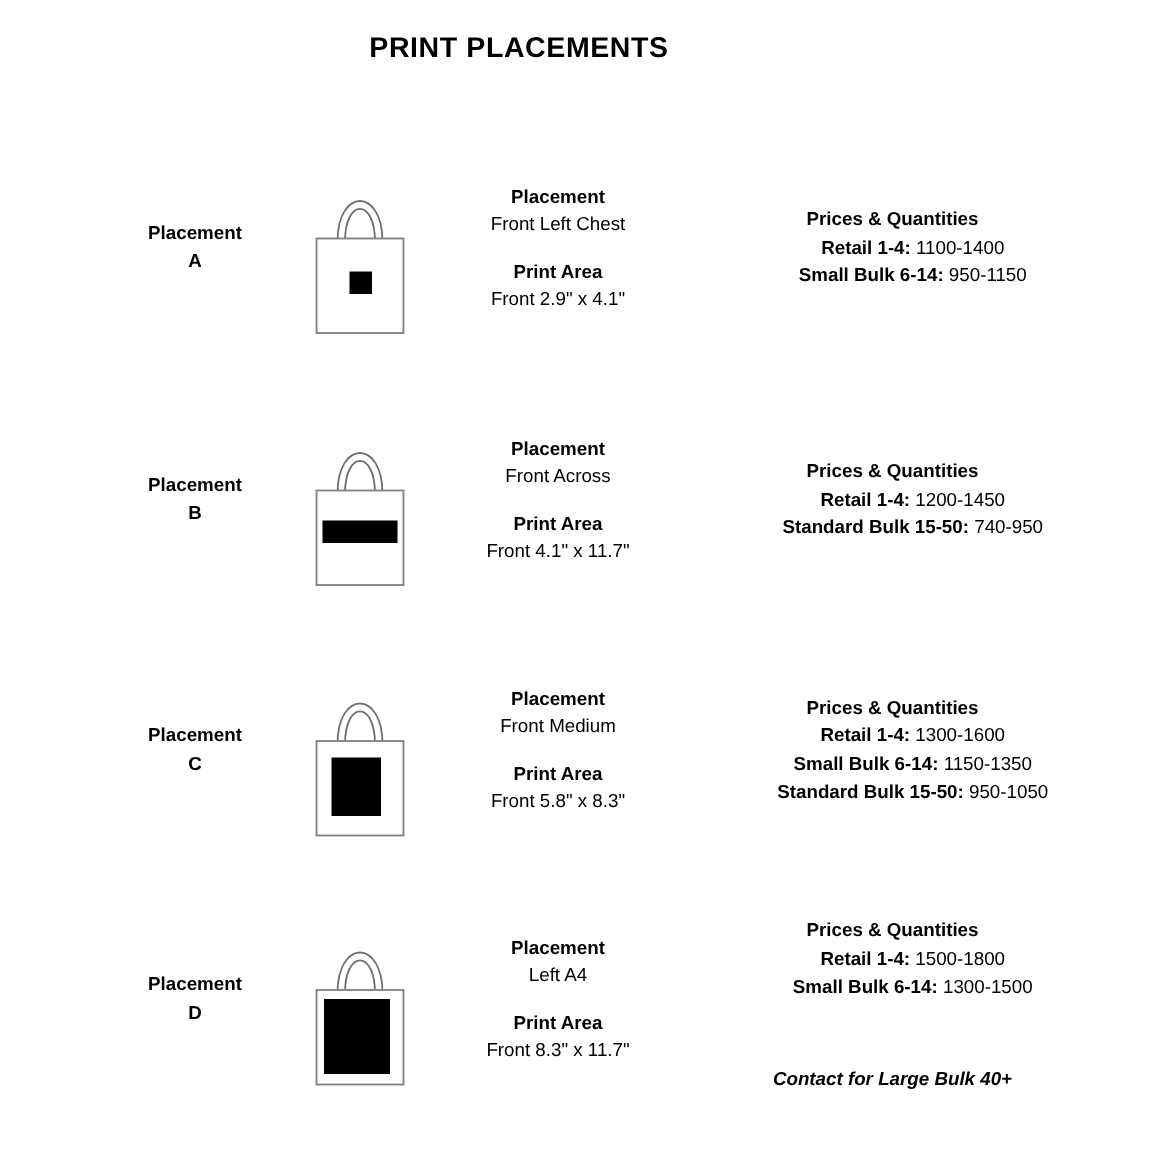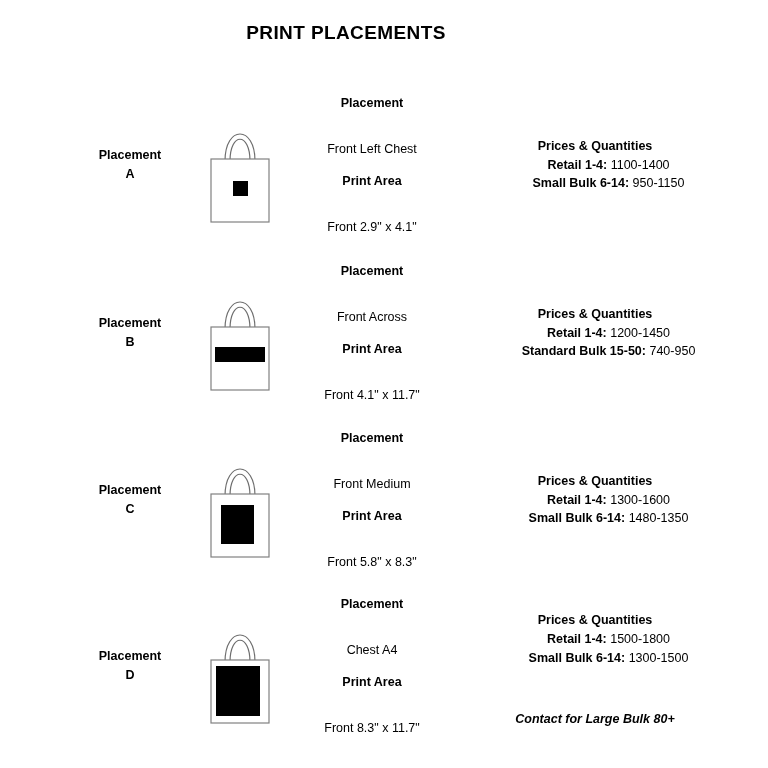--- a/index.html
+++ b/index.html
@@ -83,21 +83,20 @@
     justify-content: center;
     text-align: center;
     font-size: 12.5px;
     line-height: 1.45;
   }
   .spec-head {
     font-weight: bold;
   }
   .spec-val {
     font-weight: normal;
-    margin-top: 28px;
   }
   .spec-gap { height: 14px; }
 
   
   .col-prices {
     position: absolute;
     left: 462px;
     top: 0;
     width: 266px;
     height: 166px;
@@ -245,21 +244,25 @@
   </div>
 
   <div class="col-prices">
     <div class="prices-title">Prices &amp; Quantities</div>
     <div class="price-line">
       <span class="price-label">Retail 1-4:</span>
       <span class="price-value">1300-1600</span>
     </div>
     <div class="price-line">
       <span class="price-label">Small Bulk 6-14:</span>
-      <span class="price-value">1480-1350</span>
+      <span class="price-value">1150-1350</span>
+    </div>
+    <div class="price-line">
+      <span class="price-label">Standard Bulk 15-50:</span>
+      <span class="price-value">950-1050</span>
     </div>
   </div>
 </div>
 
 <div class="row row-d">
 
   <div class="col-code">
     <span>Placement</span>
     <span>D</span>
   </div>
@@ -268,32 +271,32 @@
     <svg class="bag-svg" width="70" height="120" viewBox="0 0 70 120">
       <path d="M20 56 C20 20, 50 20, 50 56" fill="none" stroke="#6e6e6e" stroke-width="1.2"></path>
       <path d="M25 56 C25 27, 45 27, 45 56" fill="none" stroke="#6e6e6e" stroke-width="1.2"></path>
       <rect x="6" y="54" width="58" height="63" fill="#ffffff" stroke="#808080" stroke-width="1.2"></rect>
       <rect x="11" y="60" width="44" height="50" fill="#000000"></rect>
     </svg>
   </div>
 
   <div class="col-spec">
     <div class="spec-head">Placement</div>
-    <div class="spec-val">Chest A4</div>
+    <div class="spec-val">Left A4</div>
     <div class="spec-gap"></div>
     <div class="spec-head">Print Area</div>
     <div class="spec-val">Front 8.3" x 11.7"</div>
   </div>
 
   <div class="col-prices">
     <div class="prices-title">Prices &amp; Quantities</div>
     <div class="price-line">
       <span class="price-label">Retail 1-4:</span>
       <span class="price-value">1500-1800</span>
     </div>
     <div class="price-line">
       <span class="price-label">Small Bulk 6-14:</span>
       <span class="price-value">1300-1500</span>
     </div>
   </div>
 </div>
 
-<div id="footnote">Contact for Large Bulk 80+</div>
+<div id="footnote">Contact for Large Bulk 40+</div>
 
 </body></html>

